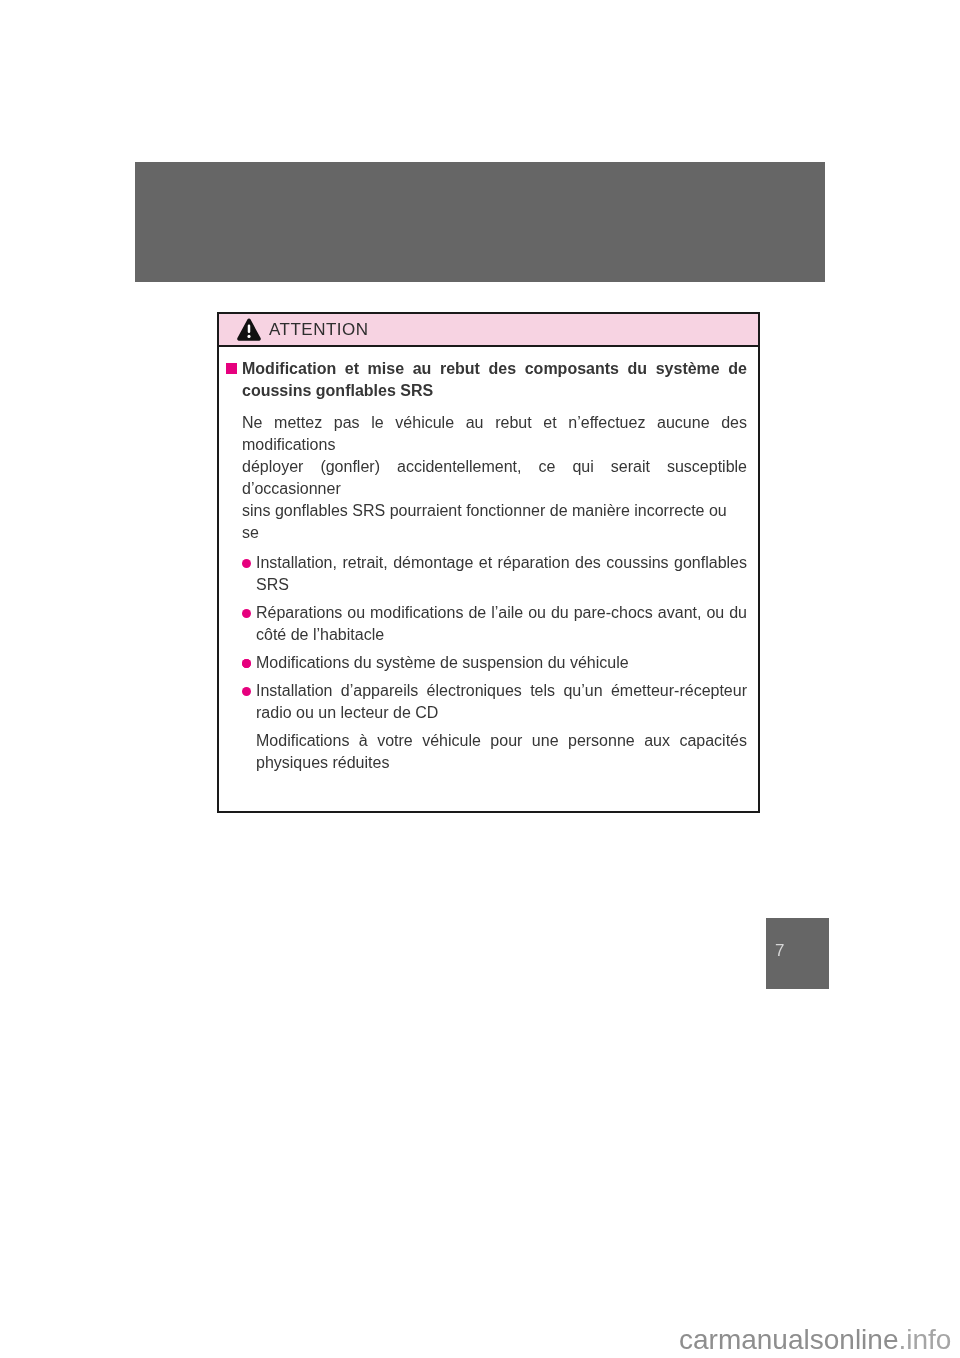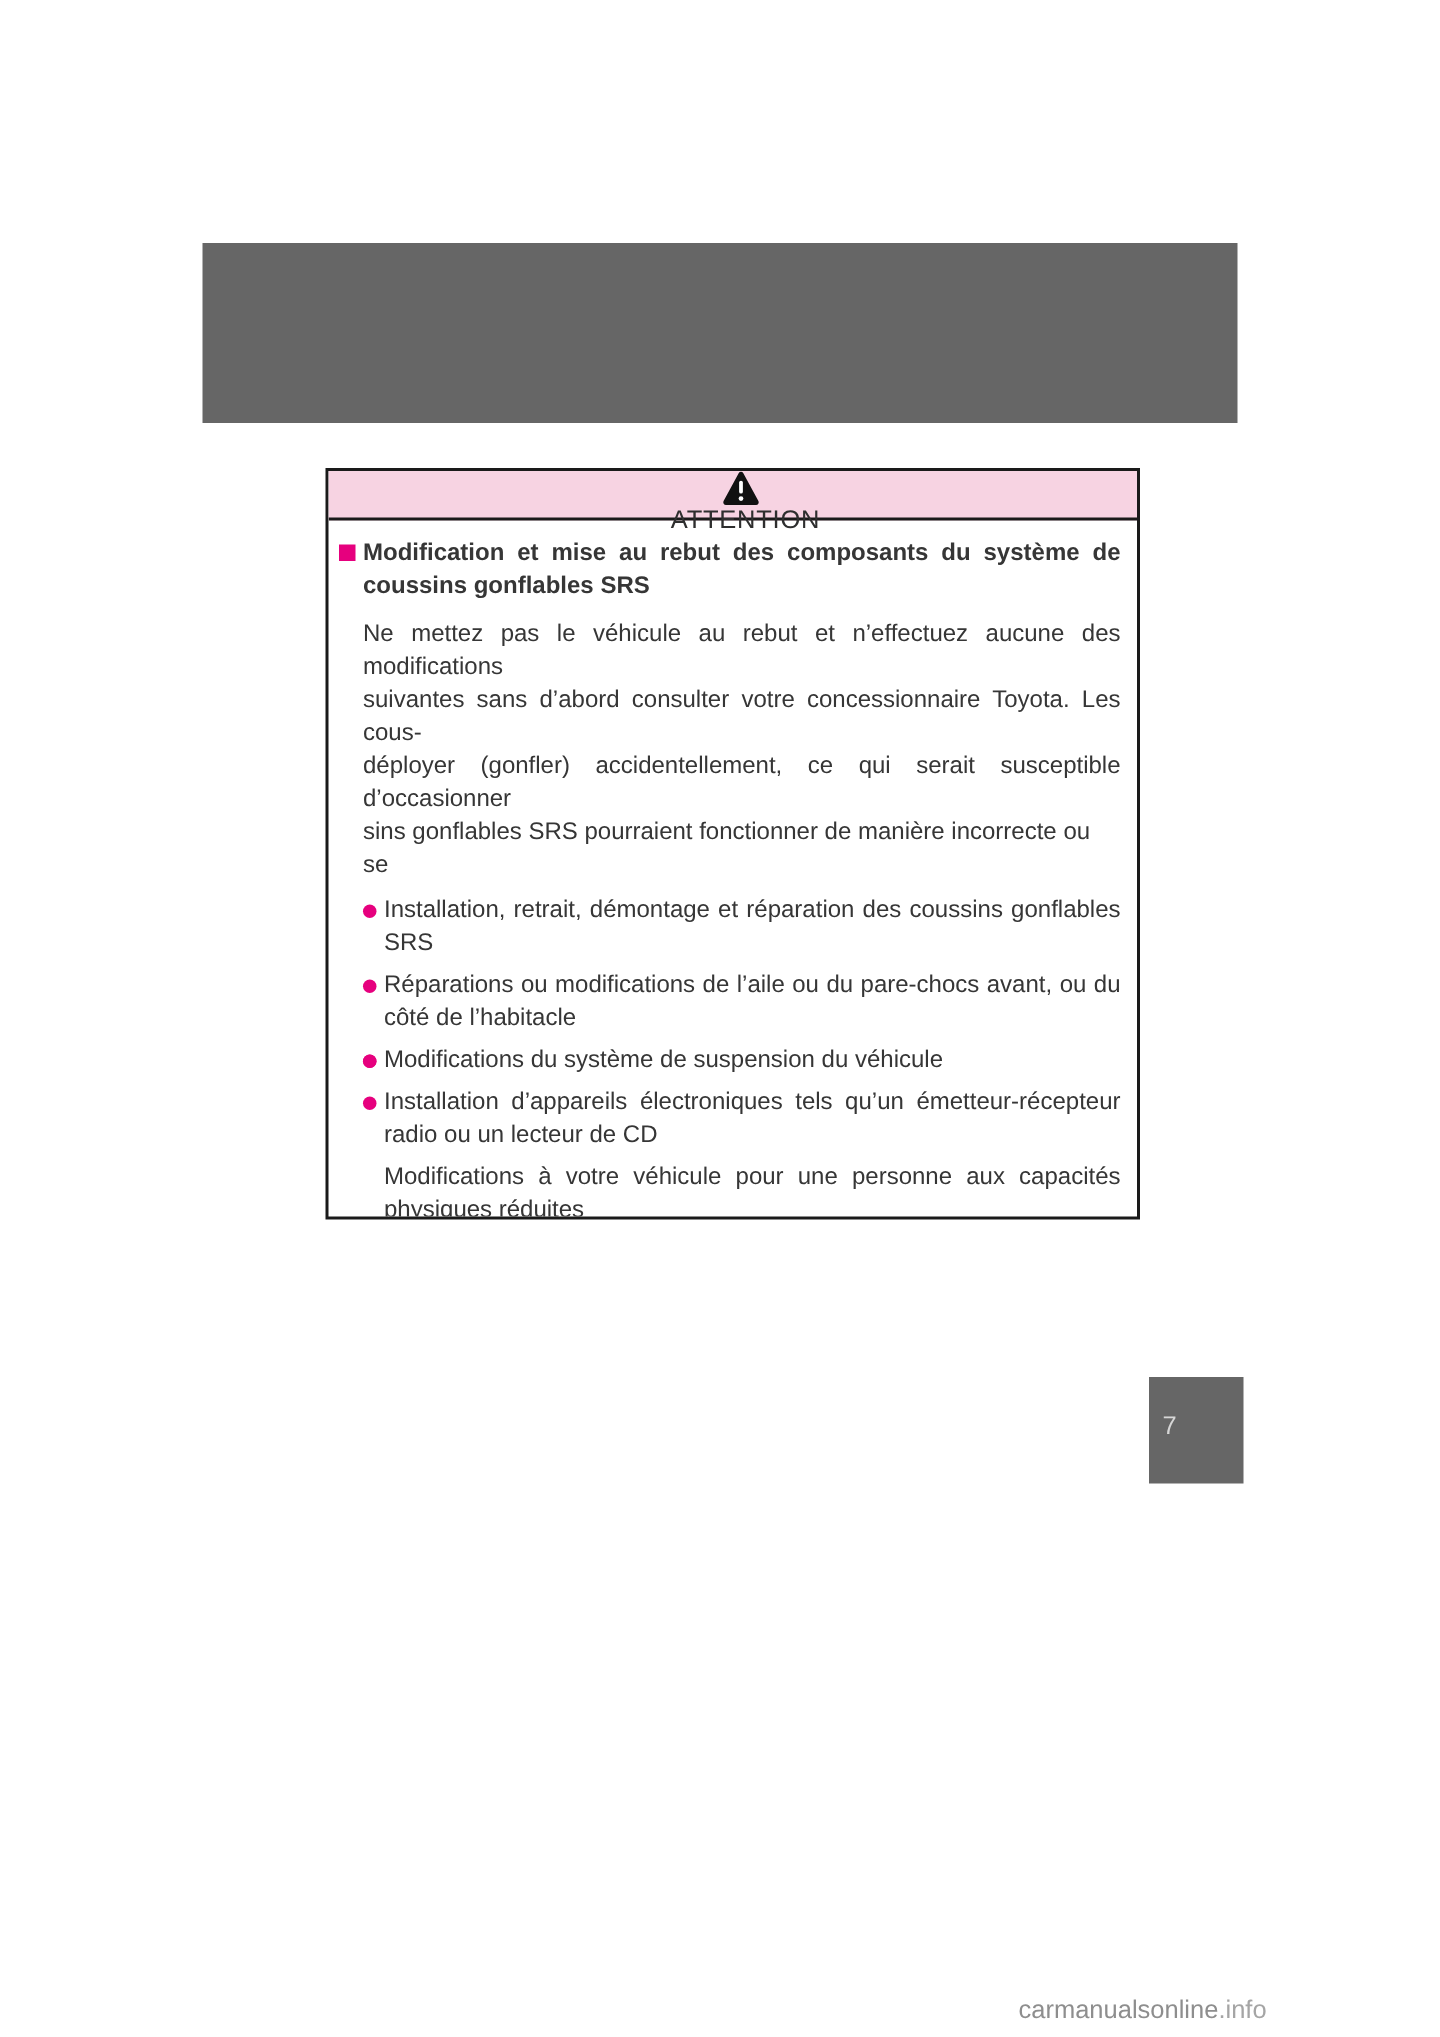--- a/index.html
+++ b/index.html
@@ -38,21 +38,20 @@
     background: #ffffff;
     overflow: hidden;
   }
   .attention-header {
     height: 31px;
     background: #f7d3e2;
     border-bottom: 2px solid #1a1a1a;
     display: flex;
     align-items: center;
     padding-left: 17px;
-    flex-direction: column;
   }
   .warning-triangle {
     width: 26px;
     height: 23px;
     flex: 0 0 auto;
     margin-right: 7px;
   }
   .attention-label {
     font-size: 17px;
     color: #2e2e2e;
@@ -125,21 +124,21 @@
     font-size: 17px;
     color: #d6d6d6;
     line-height: 1;
   }
 
   
   .watermark {
     position: absolute;
     left: 679px;
     top: 1328px;
-    font-size: 17px;
+    font-size: 28px;
     line-height: 24px;
     white-space: nowrap;
   }
   .watermark-site { color: #8e8e8e; }
   .watermark-tld  { color: #a5a5a5; }
 </style>
 </head>
 <body>
 
 <div id="page">
@@ -156,21 +155,20 @@
       <span class="attention-label">ATTENTION</span>
     </div>
 
     <div class="attention-body">
       <div class="warning-title">
         <span class="square-bullet"></span><span>Modification et mise au rebut des composants du système de coussins gonflables SRS</span>
       </div>
 
       <div class="warning-intro">
         <div class="intro-line">Ne mettez pas le véhicule au rebut et n’effectuez aucune des modifications</div>
-        <div class="intro-line">suivantes sans d’abord consulter votre concessionnaire Toyota. Les cous-</div>
         <div class="intro-line">déployer (gonfler) accidentellement, ce qui serait susceptible d’occasionner</div>
         <div class="intro-line">sins gonflables SRS pourraient fonctionner de manière incorrecte ou se</div>
       </div>
 
       <div class="bullet-list">
         <div class="bullet-item">
           <span class="dot-bullet"></span><span>Installation, retrait, démontage et réparation des coussins gonflables SRS</span>
         </div>
         <div class="bullet-item">
           <span class="dot-bullet"></span><span>Réparations ou modifications de l’aile ou du pare-chocs avant, ou du côté de l’habitacle</span>

